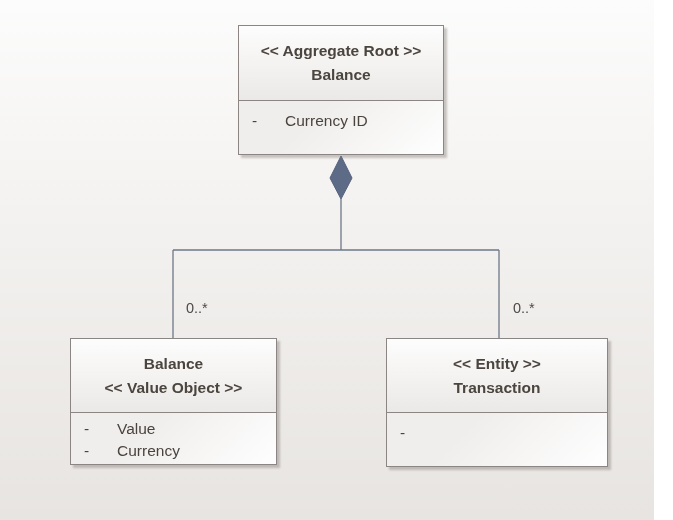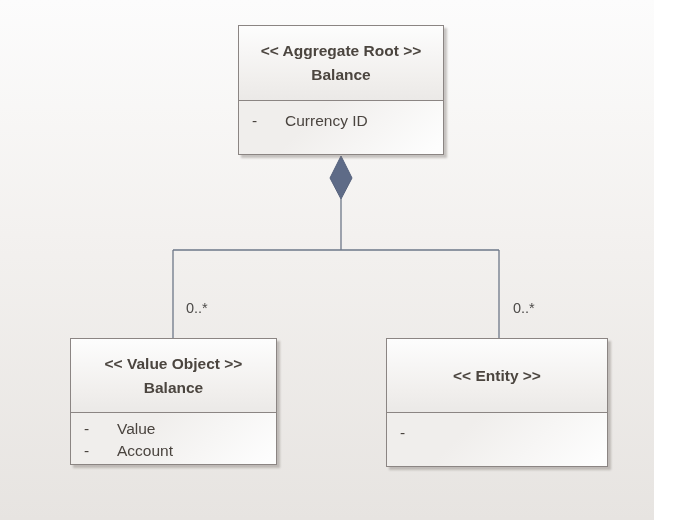--- a/index.html
+++ b/index.html
@@ -83,38 +83,39 @@
     <div class="class-attrs">
       <div class="attr-row">
         <span class="attr-vis">-</span>
         <span>Currency ID</span>
       </div>
     </div>
   </div>
 
   <div class="class-box" id="box-balance">
     <div class="class-header">
+      <span>Balance</span>
       <span>&lt;&lt; Value Object &gt;&gt;</span>
-      <span>Balance</span>
     </div>
     <div class="class-attrs">
       <div class="attr-row">
         <span class="attr-vis">-</span>
         <span>Value</span>
       </div>
       <div class="attr-row">
         <span class="attr-vis">-</span>
-        <span>Account</span>
+        <span>Currency</span>
       </div>
     </div>
   </div>
 
   <div class="class-box" id="box-transaction">
     <div class="class-header">
       <span>&lt;&lt; Entity &gt;&gt;</span>
+      <span>Transaction</span>
     </div>
     <div class="class-attrs">
       <div class="attr-row">
         <span class="attr-vis">-</span>
       </div>
     </div>
   </div>
 
   <span class="multiplicity" id="mult-balance">0..*</span>
   <span class="multiplicity" id="mult-transaction">0..*</span>

